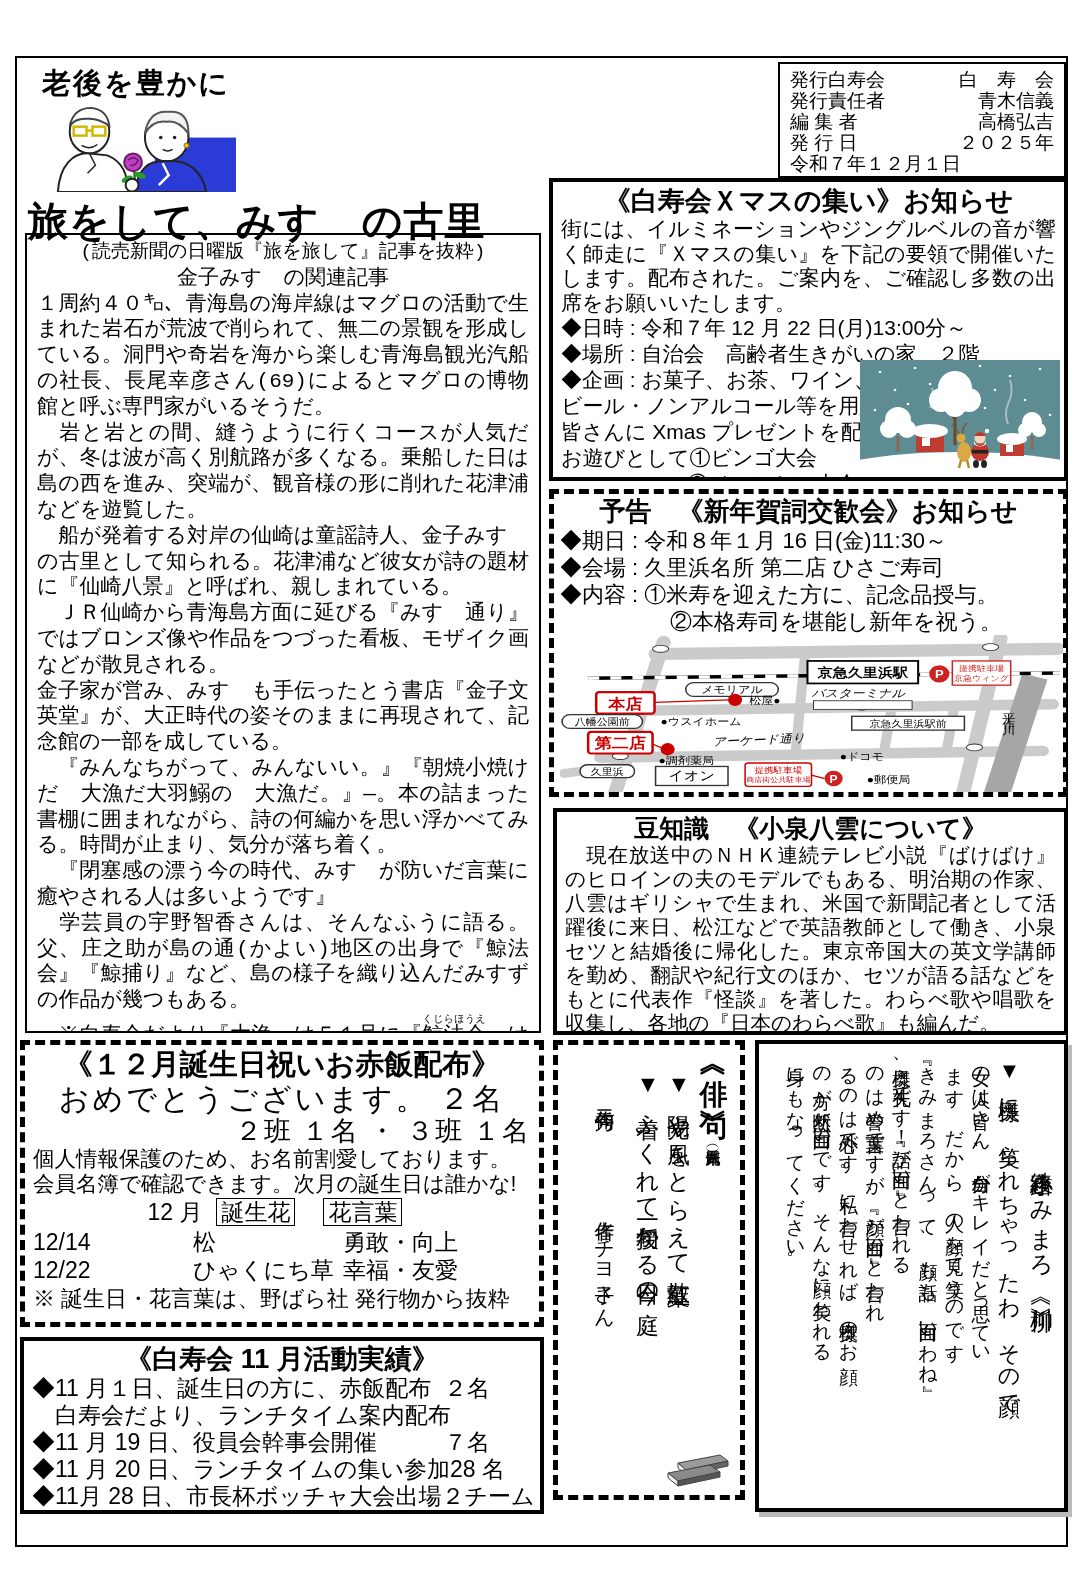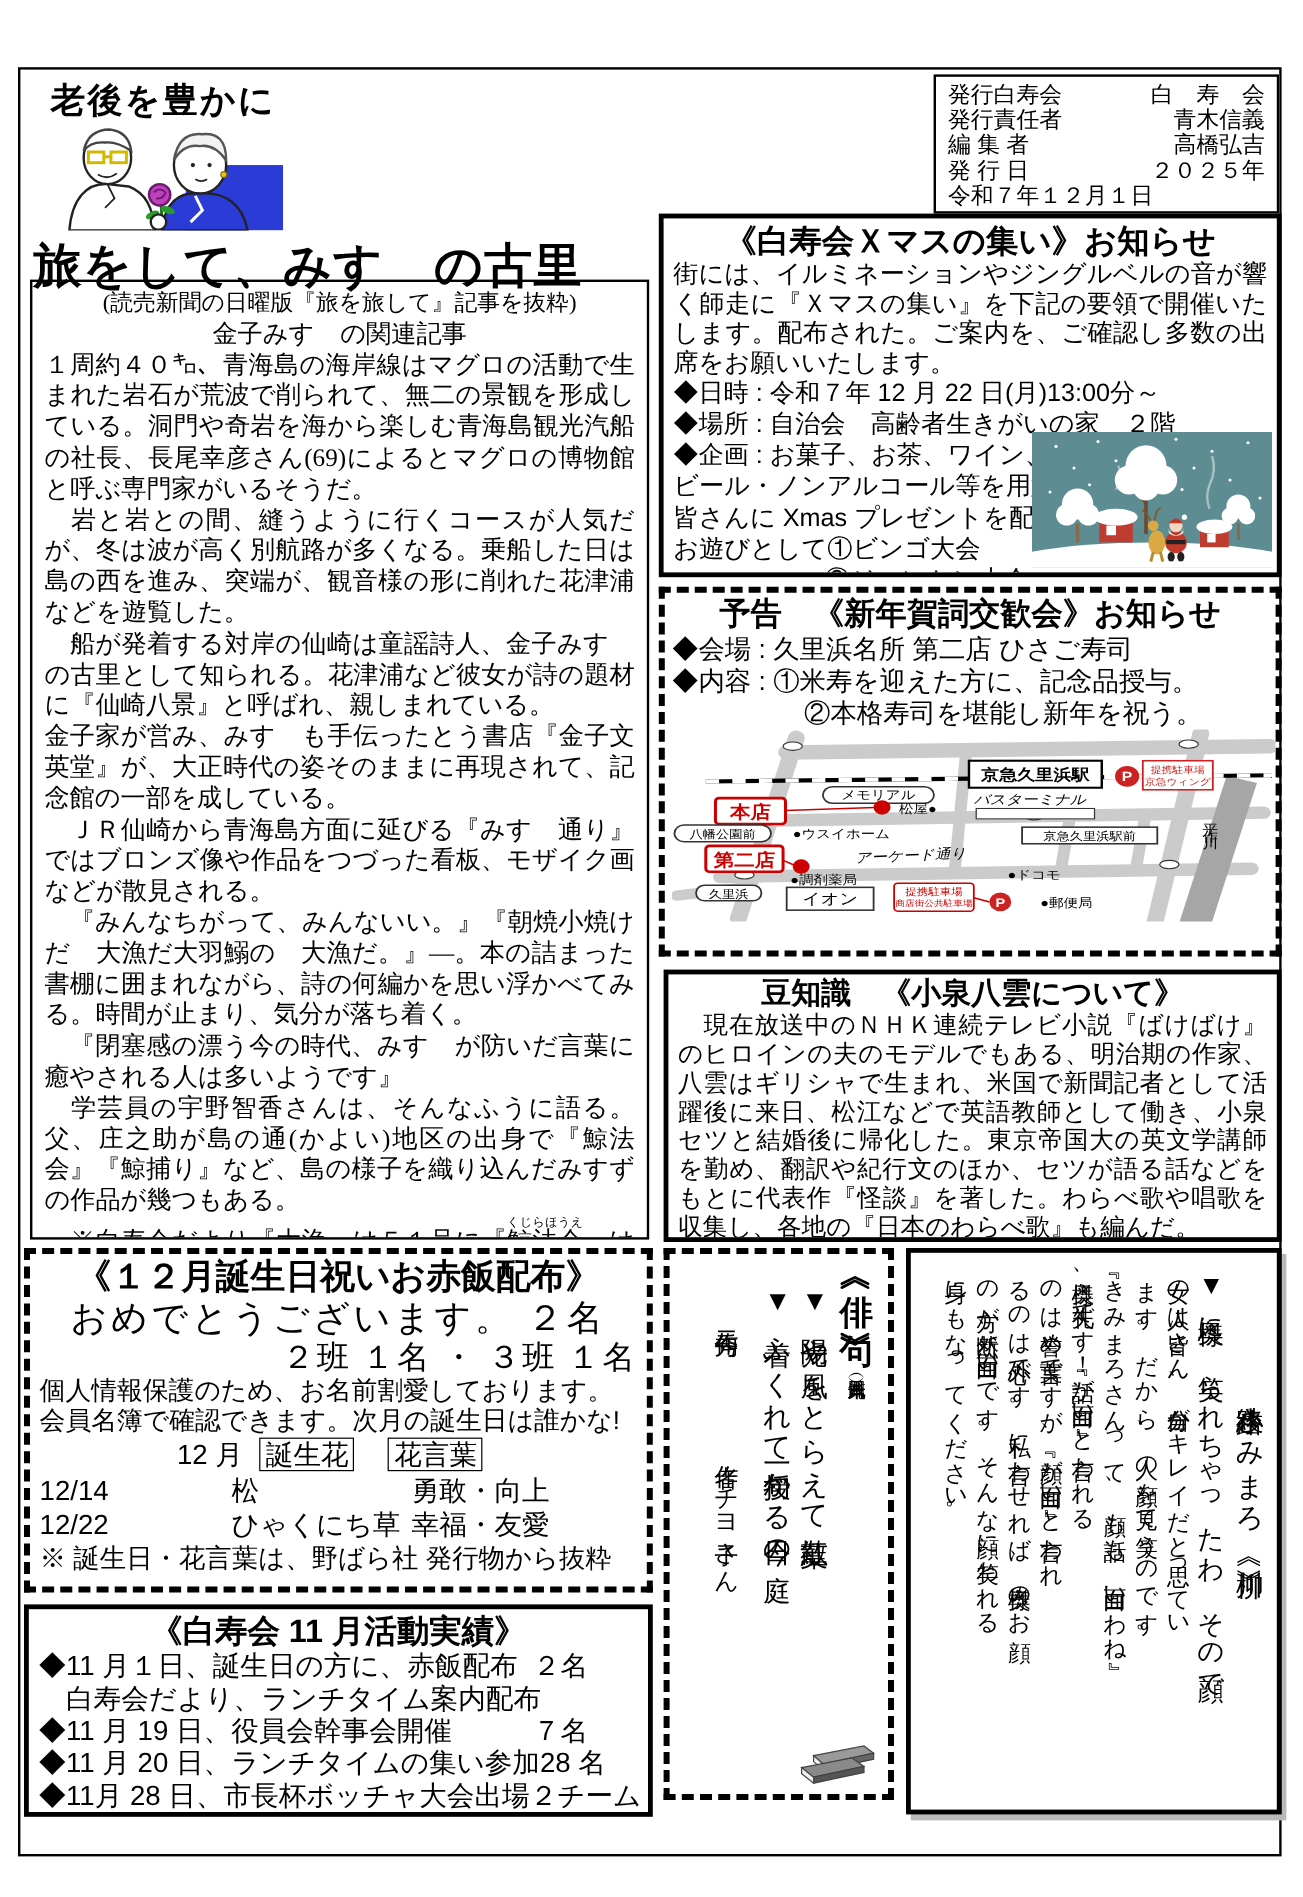--- a/index.html
+++ b/index.html
@@ -14,21 +14,21 @@
             text-align:center;overflow:hidden;box-shadow:3px 3px 0 #aaa;}
   #titlebox .t1{font-size:57px;font-weight:900;line-height:56px;letter-spacing:1px;margin-top:2px;}
   #titlebox .t2{font-size:48px;font-weight:900;line-height:46px;letter-spacing:8px;}
   #pubbox{left:778px;top:62px;width:288px;height:116px;border:2px solid #000;background:#fff;
           padding:5px 10px;box-sizing:border-box;font-size:19px;line-height:21px;}
   #pubbox .row{display:flex;justify-content:space-between;}
   
   #headline{left:28px;top:182px;width:516px;font-family:"Liberation Serif",serif;
             font-size:40px;font-weight:600;letter-spacing:1px;white-space:nowrap;margin-top:12px;}
   #article{left:25px;top:233px;width:516px;height:800px;border:2px solid #000;
-           padding:5px 10px;box-sizing:border-box;font-family:Liberation Serif, serif;
+           padding:5px 10px;box-sizing:border-box;font-family:Liberation Mono, monospace;
            font-size:21px;line-height:25.8px;text-align:justify;overflow:hidden;}
   #article .c{text-align:center;}
   #article .src{font-size:19px;}
   #article p{margin:0;}
   ruby rt{font-size:10px;}
   
   .boxtitle{text-align:center;font-weight:bold;}
   #xmas{left:549px;top:178px;width:519px;height:303px;border:4px solid #000;
         padding:3px 8px;box-sizing:border-box;overflow:hidden;}
   #xmas .boxtitle{font-size:27px;line-height:32px;}
@@ -136,22 +136,22 @@
   </div>
 
   <div id="headline" class="abs">旅をして、みすゞの古里</div>
 
   <div id="article" class="abs">
     <p class="c src">(読売新聞の日曜版『旅を旅して』記事を抜粋)</p>
     <p class="c">金子みすゞの関連記事</p>
     <p>１周約４０㌔、青海島の海岸線はマグロの活動で生まれた岩石が荒波で削られて、無二の景観を形成している。洞門や奇岩を海から楽しむ青海島観光汽船の社長、長尾幸彦さん(69)によるとマグロの博物館と呼ぶ専門家がいるそうだ。</p>
     <p>　岩と岩との間、縫うように行くコースが人気だが、冬は波が高く別航路が多くなる。乗船した日は島の西を進み、突端が、観音様の形に削れた花津浦などを遊覧した。</p>
     <p>　船が発着する対岸の仙崎は童謡詩人、金子みすゞの古里として知られる。花津浦など彼女が詩の題材に『仙崎八景』と呼ばれ、親しまれている。</p>
+    <p>　ＪＲ仙崎から青海島方面に延びる『みすゞ通り』ではブロンズ像や作品をつづった看板、モザイク画などが散見される。</p>
     <p>金子家が営み、みすゞも手伝ったとう書店『金子文英堂』が、大正時代の姿そのままに再現されて、記念館の一部を成している。</p>
-    <p>　ＪＲ仙崎から青海島方面に延びる『みすゞ通り』ではブロンズ像や作品をつづった看板、モザイク画などが散見される。</p>
     <p>　『みんなちがって、みんないい。』『朝焼小焼けだ　大漁だ大羽鰯の　大漁だ。』―。本の詰まった書棚に囲まれながら、詩の何編かを思い浮かべてみる。時間が止まり、気分が落ち着く。</p>
     <p>　『閉塞感の漂う今の時代、みすゞが防いだ言葉に癒やされる人は多いようです』</p>
     <p>　学芸員の宇野智香さんは、そんなふうに語る。父、庄之助が島の通(かよい)地区の出身で『鯨法会』『鯨捕り』など、島の様子を織り込んだみすずの作品が幾つもある。</p>
     <p><span>　※白寿会だより『大漁』は５１号に『</span><ruby><span>鯨法会</span><rt>くじらほうえ</rt></ruby><span>』は１１０号に掲載しております。みすゞ童謡集を回想して下さい。</span></p>
   </div>
 
   <div id="xmas" class="abs">
     <div class="boxtitle">《白寿会Ｘマスの集い》お知らせ</div>
     <p class="intro">街には、イルミネーションやジングルベルの音が響く師走に『Ｘマスの集い』を下記の要領で開催いたします。配布された。ご案内を、ご確認し多数の出席をお願いいたします。</p>
     <div class="ln">◆日時 : 令和７年 12 月 22 日(月)13:00分～</div>
@@ -227,20 +227,21 @@
         <path d="M114,76 q6,-8 12,0 z" fill="#c0392b"></path>
         <circle cx="127" cy="71" r="2.2" fill="#fff"></circle>
         <ellipse cx="116" cy="104" rx="3" ry="4" fill="#222"></ellipse>
         <ellipse cx="124" cy="104" rx="3" ry="4" fill="#222"></ellipse>
       </g>
     </svg>
   </div>
 
   <div id="yokoku" class="abs">
     <div class="boxtitle">予告　《新年賀詞交歓会》お知らせ</div>
+    <div class="ln">◆期日 : 令和８年１月 16 日(金)11:30～</div>
     <div class="ln">◆会場 : 久里浜名所 第二店 ひさご寿司</div>
     <div class="ln">◆内容 : ①米寿を迎えた方に、記念品授与。</div>
     <div class="ln">　　　　　②本格寿司を堪能し新年を祝う。</div>
     <svg width="503" height="160" viewBox="0 0 500 185" preserveAspectRatio="none">
       <g stroke="#cbcbcb" stroke-linecap="round" fill="none">
         <path d="M95,22 L495,16" stroke-width="14"></path>
         <path d="M103,8 L55,182" stroke-width="14"></path>
         <path d="M60,88 L490,80" stroke-width="12"></path>
         <path d="M40,142 L480,134" stroke-width="12"></path>
         <path d="M244,18 L234,138" stroke-width="10"></path>

